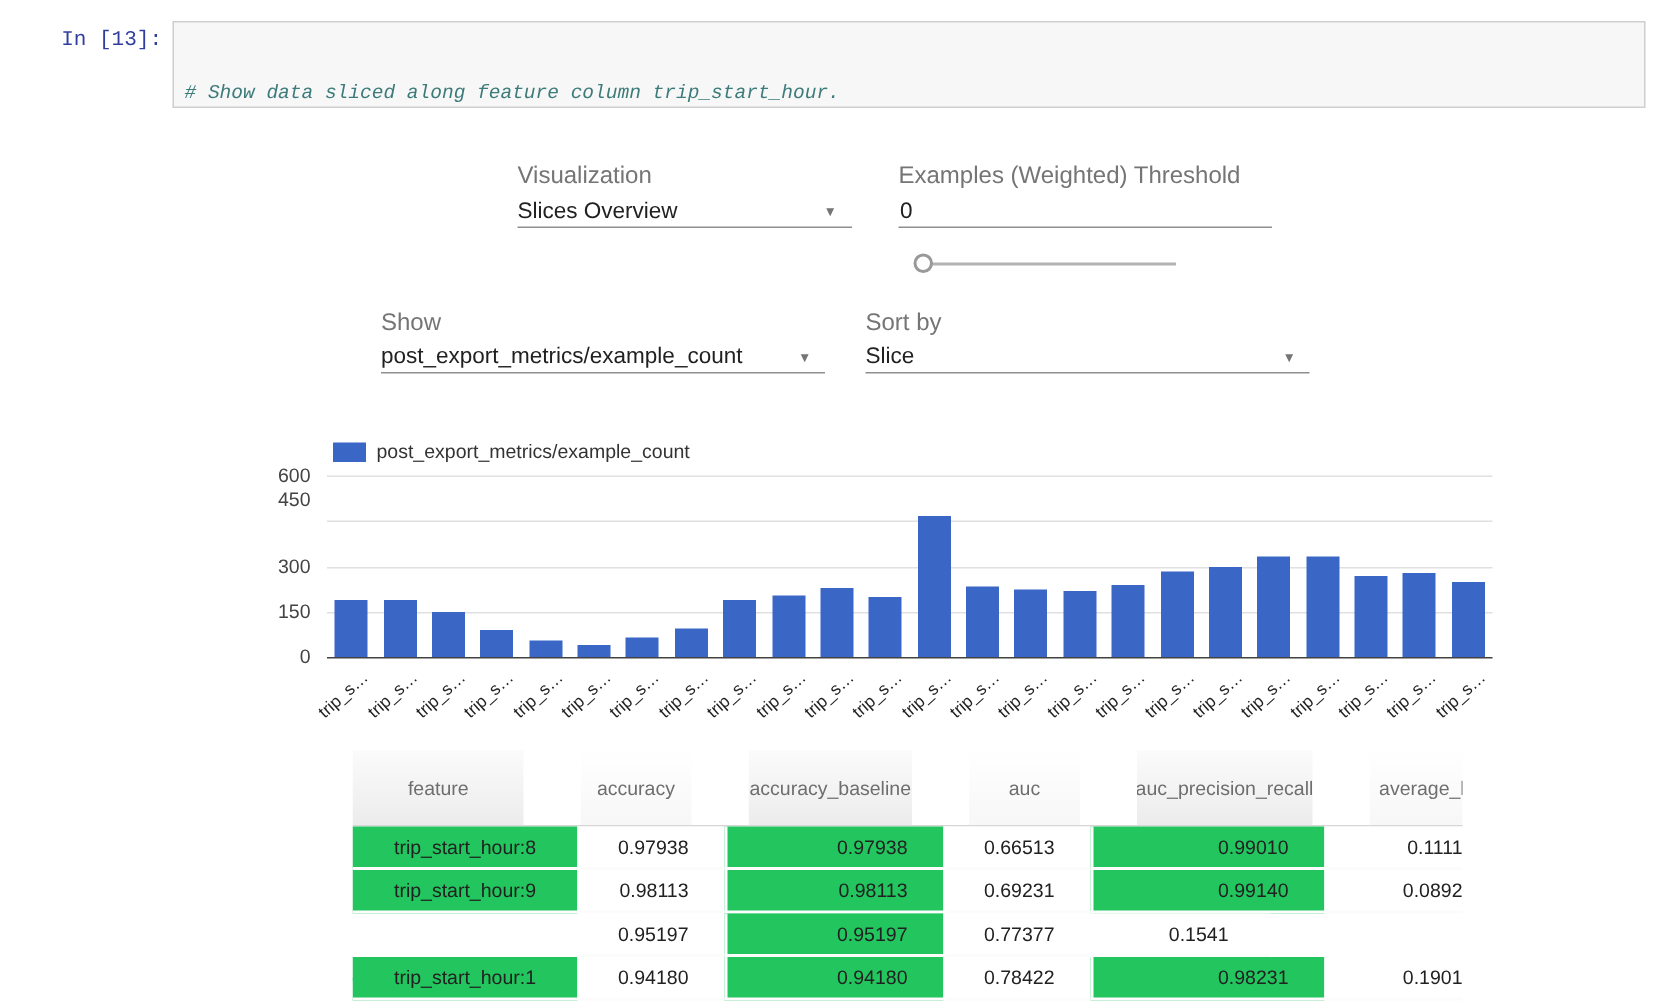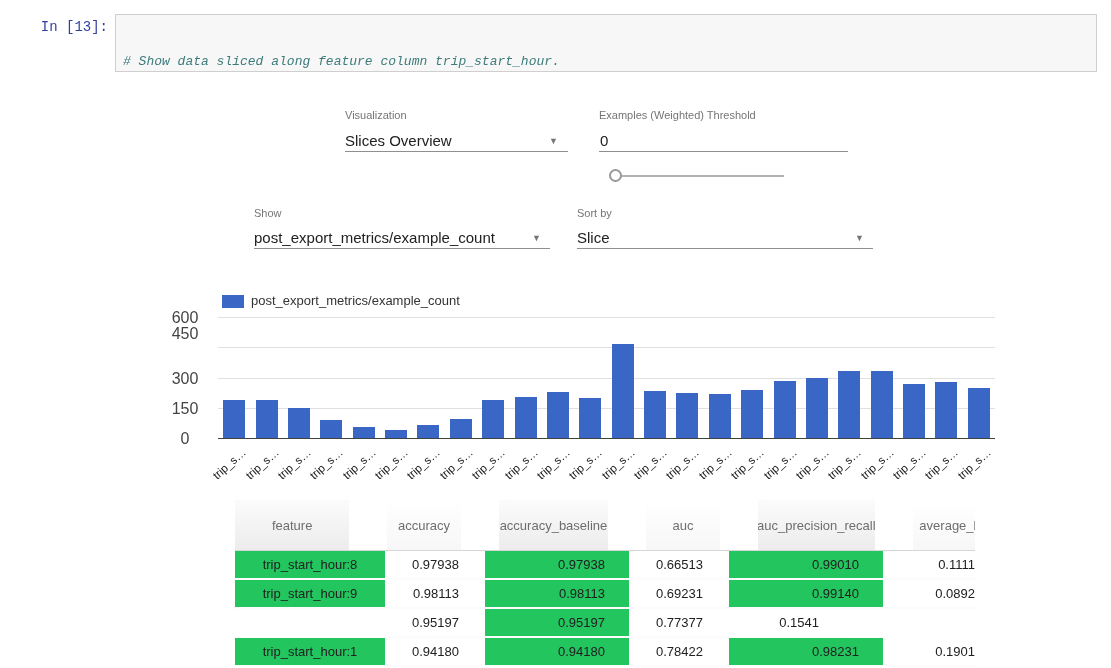--- a/index.html
+++ b/index.html
@@ -8,34 +8,34 @@
   
   .prompt{position:absolute;left:0;top:19px;width:108px;text-align:right;
           font-family:"Liberation Mono",monospace;font-size:14px;color:#303f9f;}
   .code-cell{position:absolute;left:115px;top:14px;width:982px;height:58px;box-sizing:border-box;
              background:#f7f7f7;border:1px solid #cfcfcf;padding:3px 7px;
              font-family:"Liberation Mono",monospace;font-size:13px;line-height:17.5px;color:#000;
              white-space:pre;overflow:hidden;}
   .comment{color:#3d7b7b;font-style:italic;}
 
   
-  .ctl-label{position:absolute;font-size:11px;color:#757575;}
+  .ctl-label{position:absolute;font-size:16px;color:#757575;}
   .ctl-value{position:absolute;font-size:15px;color:#212121;white-space:nowrap;}
   .underline{position:absolute;height:1px;background:#8f8f8f;}
   .dd-arrow{position:absolute;font-size:9px;color:#757575;line-height:9px;}
   .slider-track{position:absolute;left:616px;top:175px;width:168px;height:2px;background:#b3b3b3;}
   .slider-handle{position:absolute;left:609px;top:169px;width:13px;height:13px;box-sizing:border-box;
                  border-radius:50%;background:#fff;border:2px solid #999;}
 
   
   .legend-swatch{position:absolute;left:222px;top:295px;width:22px;height:13px;}
   .legend-label{position:absolute;left:251px;top:293px;font-size:13px;color:#333;}
   .gridline{position:absolute;height:1px;background:#e0e0e0;}
   .baseline{position:absolute;height:1px;background:#424242;}
-  .ytick{position:absolute;width:44px;text-align:center;font-size:16px;color:#444;}
+  .ytick{position:absolute;width:44px;text-align:right;font-size:13px;color:#444;}
   .bar{position:absolute;}
   .xlabel{position:absolute;width:54px;text-align:right;font-size:11.5px;color:#222;
           transform:rotate(-42deg);transform-origin:100% 0;white-space:nowrap;}
 
   
   .tbl{position:absolute;left:235px;top:500px;width:740px;height:168px;overflow:hidden;}
   .tbl-inner{width:768px;}
   .th-row{display:flex;height:51px;box-sizing:border-box;border-bottom:1px solid #d6d6d6;gap:36px;}
   .th{display:flex;align-items:center;justify-content:center;box-sizing:border-box;
       font-size:13px;color:#6e6e6e;border-left:2px solid #fff;overflow:hidden;}

